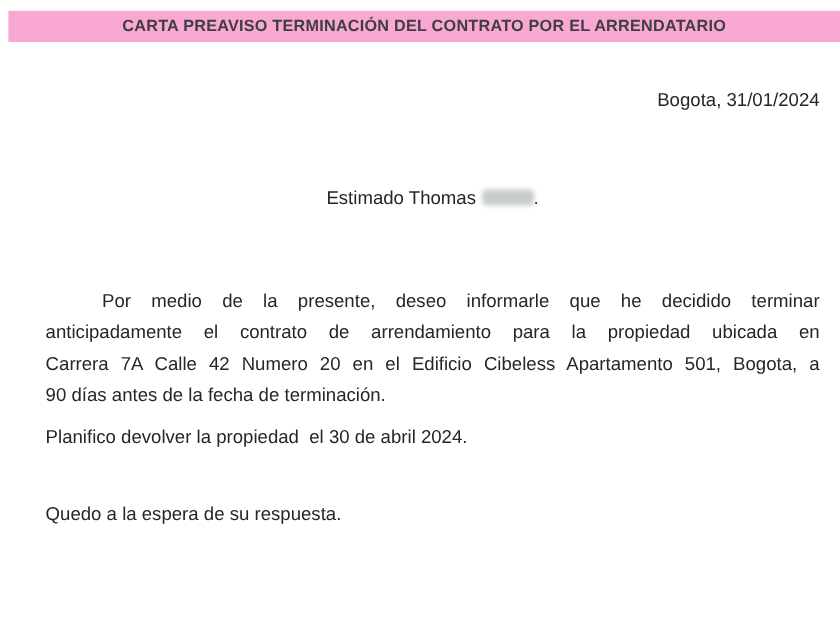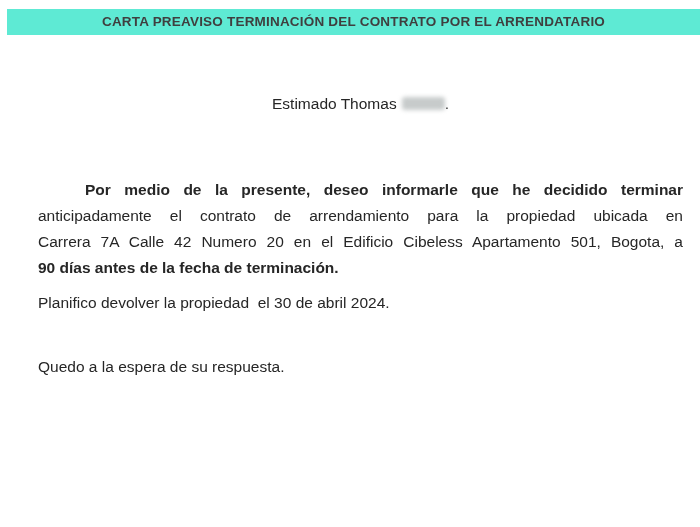--- a/index.html
+++ b/index.html
@@ -11,21 +11,21 @@
     width: 700px;
     height: 527px;
     overflow: hidden;
     font-family: "Liberation Sans", sans-serif;
     color: #262626;
   }
   .title-bar {
     margin: 9px 0 0 7px;
     height: 26px;
     line-height: 26px;
-    background: #5eead4;
+    background: #f9a8d4;
     text-align: center;
     font-size: 13.5px;
     font-weight: bold;
     color: #3f3f3f;
     letter-spacing: 0.2px;
   }
   .content {
     padding: 0 17px 0 38px;
     font-size: 15.5px;
     line-height: 26px;
@@ -49,41 +49,41 @@
     vertical-align: -1px;
   }
   .para-p1 { margin-top: 60px; }
   .jl {
     text-align: justify;
     text-align-last: justify;
   }
   .jl-last {
     text-align: left;
     text-align-last: left;
-    font-weight: bold;
   }
-  .indent { padding-left: 47px; font-weight: bold; }
+  .indent { padding-left: 47px; }
   .para-p2 {
     margin-top: 9px;
     white-space: pre-wrap;
   }
   .para-p3 { margin-top: 20px; }
   .para-p4 { margin-top: 38px; }
 </style>
 </head>
 <body>
 
 <div>
 
   <div class="title-bar">
     <span>CARTA PREAVISO TERMINACIÓN DEL CONTRATO POR EL ARRENDATARIO</span>
   </div>
 
   <div class="content">
 
+    <div class="date-line">Bogota, 31/01/2024</div>
 
     <div class="salutation">
       <span>Estimado Thomas</span><span class="redacted-blob"></span><span>.</span>
     </div>
 
     <div class="para-p1">
       <div class="jl indent">Por medio de la presente, deseo informarle que he decidido terminar</div>
       <div class="jl">anticipadamente el contrato de arrendamiento para la propiedad ubicada en</div>
       <div class="jl">Carrera 7A Calle 42 Numero 20 en el Edificio Cibeless Apartamento 501, Bogota, a</div>
       <div class="jl jl-last">90 días antes de la fecha de terminación.</div>

